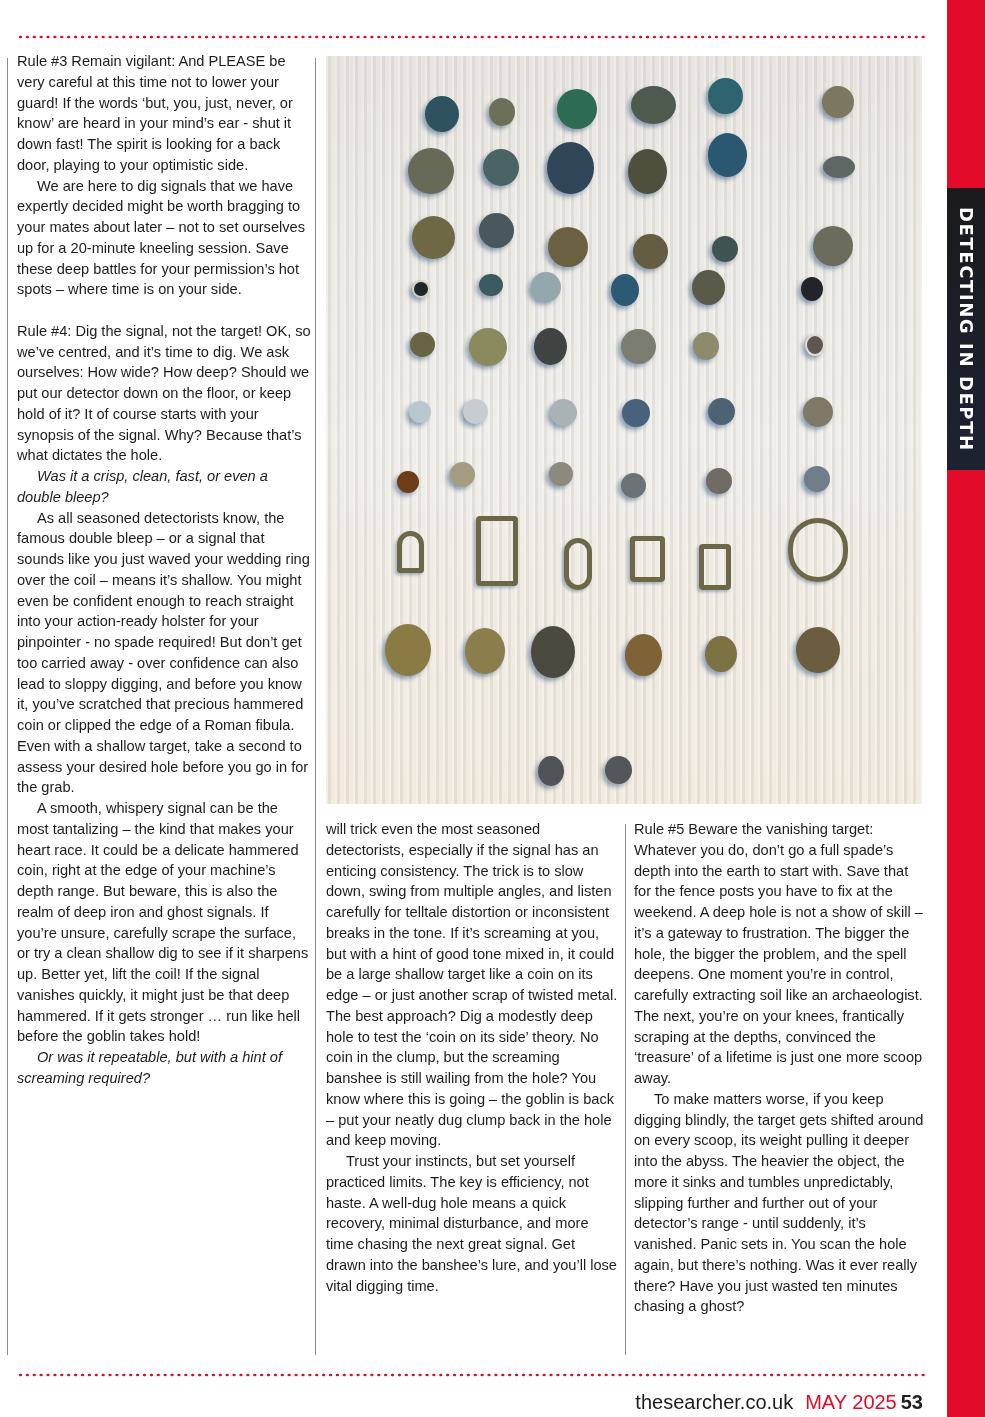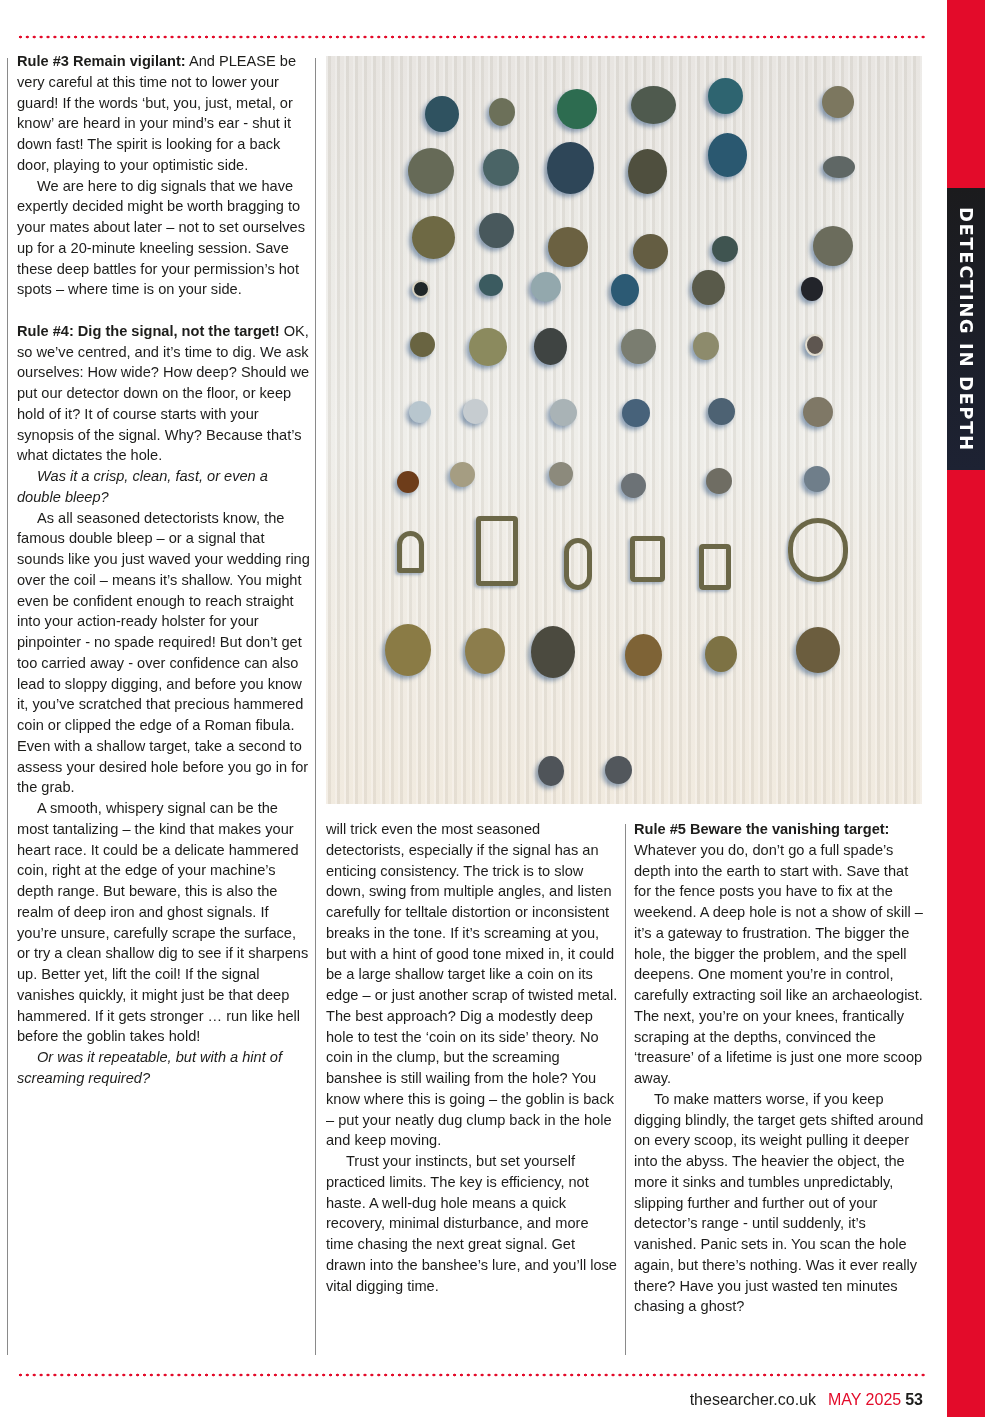--- a/index.html
+++ b/index.html
@@ -29,36 +29,36 @@
   .vrule.r1 { left: 7px; top: 58px; height: 1297px; }
   .vrule.r2 { left: 315px; top: 58px; height: 1297px; }
   .vrule.r3 { left: 625px; top: 824px; height: 531px; }
 
   .col {
     position: absolute; font-size: 14.6px; line-height: 20.75px; color: #1d1d1b;
   }
   .col p { margin: 0; }
   .col p.indent { text-indent: 20px; }
   .col .gap { height: 20.75px; }
-  .col b { font-weight: bold; }
+  .col b { font-weight: normal; }
   .col i { font-style: italic; }
   .col1 { left: 17px; top: 51px; width: 294px; }
   .col2 { left: 326px; top: 819px; width: 292px; }
   .col3 { left: 634px; top: 819px; width: 292px; }
 
   .photo {
     position: absolute; left: 326px; top: 56px; width: 596px; height: 748px; overflow: hidden;
     background:
       repeating-linear-gradient(90deg, rgba(255,255,255,0.35) 0 2px, rgba(200,196,188,0.25) 2px 5px, rgba(255,255,255,0.15) 5px 9px),
       linear-gradient(180deg, #e4e1dc 0%, #ecebe6 50%, #efe7da 100%);
   }
   .photo .obj { position: absolute; border-radius: 50%; box-shadow: -3px 3px 4px rgba(30,70,120,0.45); }
   .photo .ring { position: absolute; border: 5px solid #6b6747; border-radius: 4px; box-shadow: -2px 2px 3px rgba(30,70,120,0.35); }
   .footer {
-    position: absolute; right: 62px; top: 1391px; font-size: 16px; white-space: nowrap;
+    position: absolute; right: 62px; top: 1391px; font-size: 20px; white-space: nowrap;
   }
   .footer .site { color: #1d1d1b; }
   .footer .date { color: #e30b2a; margin-left: 12px; }
   .footer .page { color: #1d1d1b; font-weight: bold; margin-left: 4px; }
 </style>
 </head>
 <body>
 
 <div class="dots top"></div>
 <div class="dots bottom"></div>
@@ -67,21 +67,21 @@
   <div class="tab">
     <span>DETECTING IN DEPTH</span>
   </div>
 </div>
 
 <div class="vrule r1"></div>
 <div class="vrule r2"></div>
 <div class="vrule r3"></div>
 
 <div class="col col1">
-  <p><b>Rule #3 Remain vigilant:</b><span> And PLEASE be very careful at this time not to lower your guard! If the words ‘but, you, just, metal, or know’ are heard in your mind’s ear - shut it down fast! The spirit is looking for a back door, playing to your optimistic side.</span></p>
+  <p><b>Rule #3 Remain vigilant:</b><span> And PLEASE be very careful at this time not to lower your guard! If the words ‘but, you, just, never, or know’ are heard in your mind’s ear - shut it down fast! The spirit is looking for a back door, playing to your optimistic side.</span></p>
   <p class="indent">We are here to dig signals that we have expertly decided might be worth bragging to your mates about later – not to set ourselves up for a 20-minute kneeling session. Save these deep battles for your permission’s hot spots – where time is on your side.</p>
   <div class="gap"></div>
   <p><b>Rule #4: Dig the signal, not the target!</b><span> OK, so we’ve centred, and it’s time to dig. We ask ourselves: How wide? How deep? Should we put our detector down on the floor, or keep hold of it? It of course starts with your synopsis of the signal. Why? Because that’s what dictates the hole.</span></p>
   <p class="indent"><i>Was it a crisp, clean, fast, or even a double bleep?</i></p>
   <p class="indent">As all seasoned detectorists know, the famous double bleep – or a signal that sounds like you just waved your wedding ring over the coil – means it’s shallow. You might even be confident enough to reach straight into your action-ready holster for your pinpointer - no spade required! But don’t get too carried away - over confidence can also lead to sloppy digging, and before you know it, you’ve scratched that precious hammered coin or clipped the edge of a Roman fibula. Even with a shallow target, take a second to assess your desired hole before you go in for the grab.</p>
   <p class="indent">A smooth, whispery signal can be the most tantalizing – the kind that makes your heart race. It could be a delicate hammered coin, right at the edge of your machine’s depth range. But beware, this is also the realm of deep iron and ghost signals. If you’re unsure, carefully scrape the surface, or try a clean shallow dig to see if it sharpens up. Better yet, lift the coil! If the signal vanishes quickly, it might just be that deep hammered. If it gets stronger … run like hell before the goblin takes hold!</p>
   <p class="indent"><i>Or was it repeatable, but with a hint of screaming required?</i></p>
 </div>
 
 <div class="photo">

